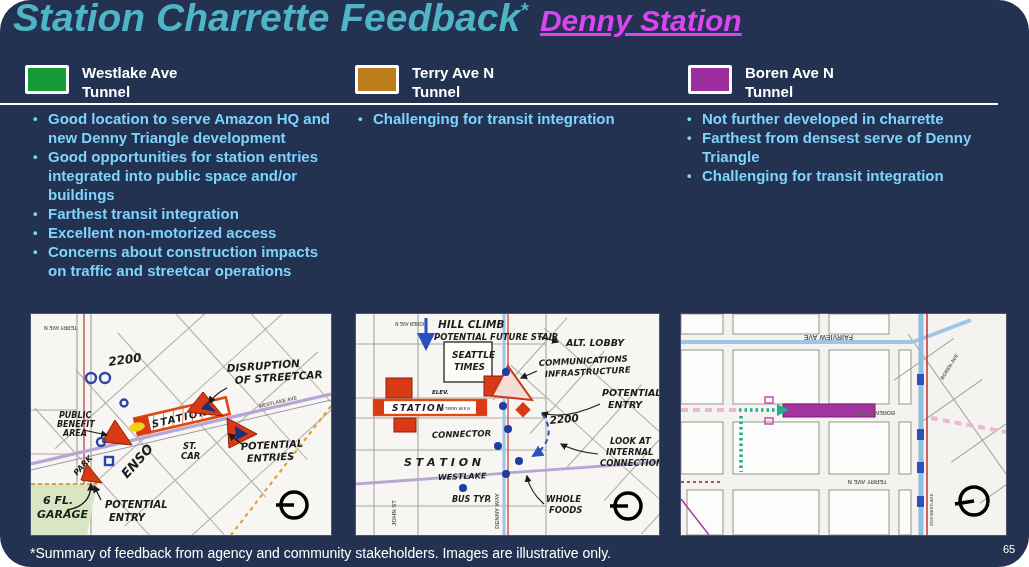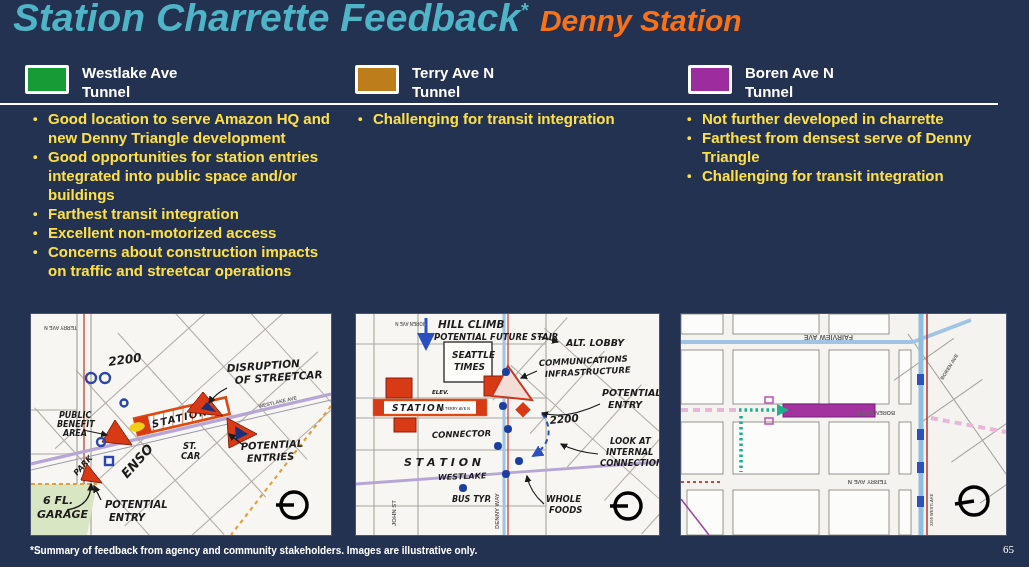--- a/index.html
+++ b/index.html
@@ -9,41 +9,41 @@
   .hdr{position:absolute;left:13px;top:-4px;display:flex;align-items:baseline;white-space:nowrap;}
   .title{font-size:39px;font-weight:bold;font-style:italic;letter-spacing:0px;}
   .title sup{font-size:20px;vertical-align:super;}
   .subtitle{font-size:30px;font-weight:bold;font-style:italic;margin-left:12px;}
   
   .legend-item{position:absolute;top:63px;display:flex;align-items:flex-start;}
   .swatch{width:38px;height:23px;border:3px solid #fff;border-radius:2px;flex:none;margin-top:2px;}
   .legend-label{margin-left:13px;color:#fff;font-size:15px;font-weight:bold;line-height:19px;}
   .divider{position:absolute;left:0;top:103px;width:998px;height:2px;background:#fff;}
   
-  .col{position:absolute;top:109px;color:#fde047;}
+  .col{position:absolute;top:109px;color:#7dd3fc;}
   .col ul{margin:0;padding:0;list-style:none;}
   .col li{position:relative;padding-left:15px;font-size:15px;font-weight:bold;line-height:19px;}
   .col li::before{content:"\2022";position:absolute;left:0;top:0;font-size:13px;}
   
   .map{position:absolute;top:313px;height:221px;border:1px solid #4a5470;background:#f7f6f2;}
   .map svg{display:block;width:100%;height:100%;}
   .hand{font-family:"DejaVu Sans",sans-serif;font-style:italic;font-weight:bold;fill:#1c1c1c;}
   .street-lbl{font-family:"Liberation Sans",sans-serif;font-weight:bold;fill:#666;}
   
-  .footnote{position:absolute;left:30px;top:545px;color:#fff;font-size:10px;font-weight:bold;}
-  .pagenum{position:absolute;left:1003px;top:543px;color:#fff;font-size:11px;font-family:Liberation Serif, serif;}
+  .footnote{position:absolute;left:30px;top:545px;color:#fff;font-size:14px;font-weight:normal;}
+  .pagenum{position:absolute;left:1003px;top:543px;color:#fff;font-size:11px;}
 </style>
 </head>
 <body>
 
-<div class="slide" style="background: rgb(36, 50, 82);">
+<div class="slide" style="background: rgb(36, 50, 82); border-radius: 31px;">
 
   <div class="hdr">
     <h1 class="title" style="margin: 0px; color: rgb(79, 180, 197);"><span>Station Charrette Feedback</span><sup>*</sup></h1>
-    <div class="subtitle" style="color: #f97316;">Denny Station</div>
+    <div class="subtitle" style="color: #d946ef; text-decoration: underline;">Denny Station</div>
   </div>
 
   <div class="legend-item" style="left:25px">
     <div class="swatch" style="background: rgb(22, 156, 52);"></div>
     <div class="legend-label">
       <div>Westlake Ave</div>
       <div>Tunnel</div>
     </div>
   </div>
   <div class="legend-item" style="left:355px">

